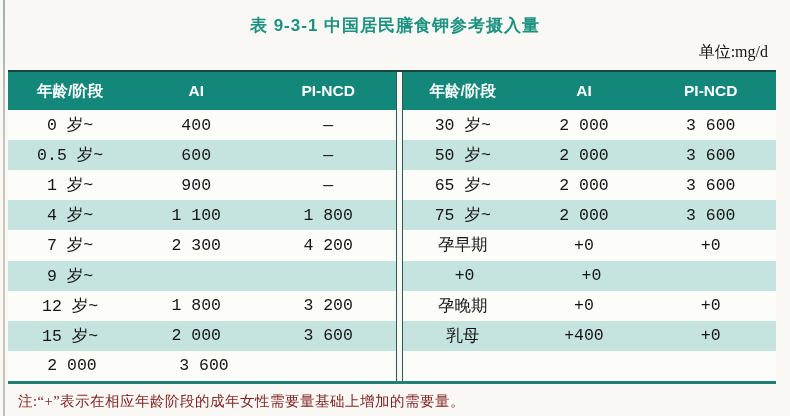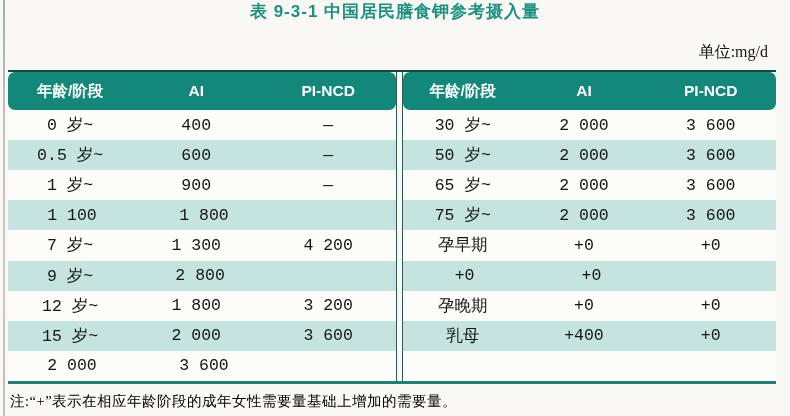--- a/index.html
+++ b/index.html
@@ -9,21 +9,21 @@
     background: var(--page_bg, #f9f8f4);
     font-family:"Liberation Serif", serif;
     overflow:hidden;
   }
   .page-edge {
     position:absolute; left:3px; top:0; width:2px; height:100%;
     background:linear-gradient(#4f7a68, #9a9a90 35%, #a89f95 70%, #8f8f86);
     opacity:.55;
   }
   .title {
-    position:absolute; top:0; left:0; width:100%;
+    position:absolute; top:14px; left:0; width:100%;
     text-align:center;
     color: var(--title_color, #1b9180);
     font-family:"Liberation Sans", sans-serif;
     font-weight:bold; font-size:17px; letter-spacing:1px;
   }
   .unit {
     position:absolute; top:42px; right:22px;
     font-size:16px; color:#141414;
   }
   .dri-table {
@@ -40,35 +40,35 @@
     width:5px; background: var(--page_bg, #f9f8f4);
     border-left:1.5px solid var(--divider_line, #2d5950);
     border-right:1.5px solid var(--divider_line, #2d5950);
   }
   .thead {
     height:38px; flex:0 0 38px;
     background: var(--header_bg, #13887a);
     display:flex; align-items:center;
     color:#ffffff;
     font-family:"Liberation Sans", sans-serif;
-    font-weight:bold; font-size:15.5px;border-radius:7px;
+    font-weight:bold; font-size:15.5px;
   }
   .tbody { flex:1; display:flex; flex-direction:column;font-family:Liberation Mono, monospace; }
   .trow {
     flex:1; display:flex; align-items:center;
     background: var(--row_bg, #fcfcf9);
     font-size:16.5px; color:#151515;
   }
   .tbody .trow:nth-child(even) { background: var(--stripe_bg, #c5e4e0); }
   .c0 { width:32%; text-align:center; }
   .c1 { width:33%; text-align:center; }
   .c2 { width:35%; text-align:center; }
   .note {
-    position:absolute; left:10px; top:392px;
-    font-size:14.5px; color:#000000; letter-spacing:.5px;
+    position:absolute; left:18px; top:392px;
+    font-size:14.5px; color:#7f1d1d; letter-spacing:.5px;
   }
 </style>
 </head>
 <body>
 
 <div class="page">
   <div class="page-edge"></div>
 
   <div class="title">表 9-3-1  中国居民膳食钾参考摄入量</div>
 
@@ -91,31 +91,31 @@
             <span class="tcell c0">0.5 岁~</span>
             <span class="tcell c1">600</span>
             <span class="tcell c2">—</span>
           </div>
           <div class="trow">
             <span class="tcell c0">1 岁~</span>
             <span class="tcell c1">900</span>
             <span class="tcell c2">—</span>
           </div>
           <div class="trow">
+            <span class="tcell c0">4 岁~</span>
             <span class="tcell c1">1 100</span>
             <span class="tcell c2">1 800</span>
           </div>
           <div class="trow">
             <span class="tcell c0">7 岁~</span>
-            <span class="tcell c1">1 300</span>
+            <span class="tcell c1">2 300</span>
             <span class="tcell c2">4 200</span>
           </div>
           <div class="trow">
             <span class="tcell c0">9 岁~</span>
-            <span class="tcell c2">2 800</span>
           </div>
           <div class="trow">
             <span class="tcell c0">12 岁~</span>
             <span class="tcell c1">1 800</span>
             <span class="tcell c2">3 200</span>
           </div>
           <div class="trow">
             <span class="tcell c0">15 岁~</span>
             <span class="tcell c1">2 000</span>
             <span class="tcell c2">3 600</span>

